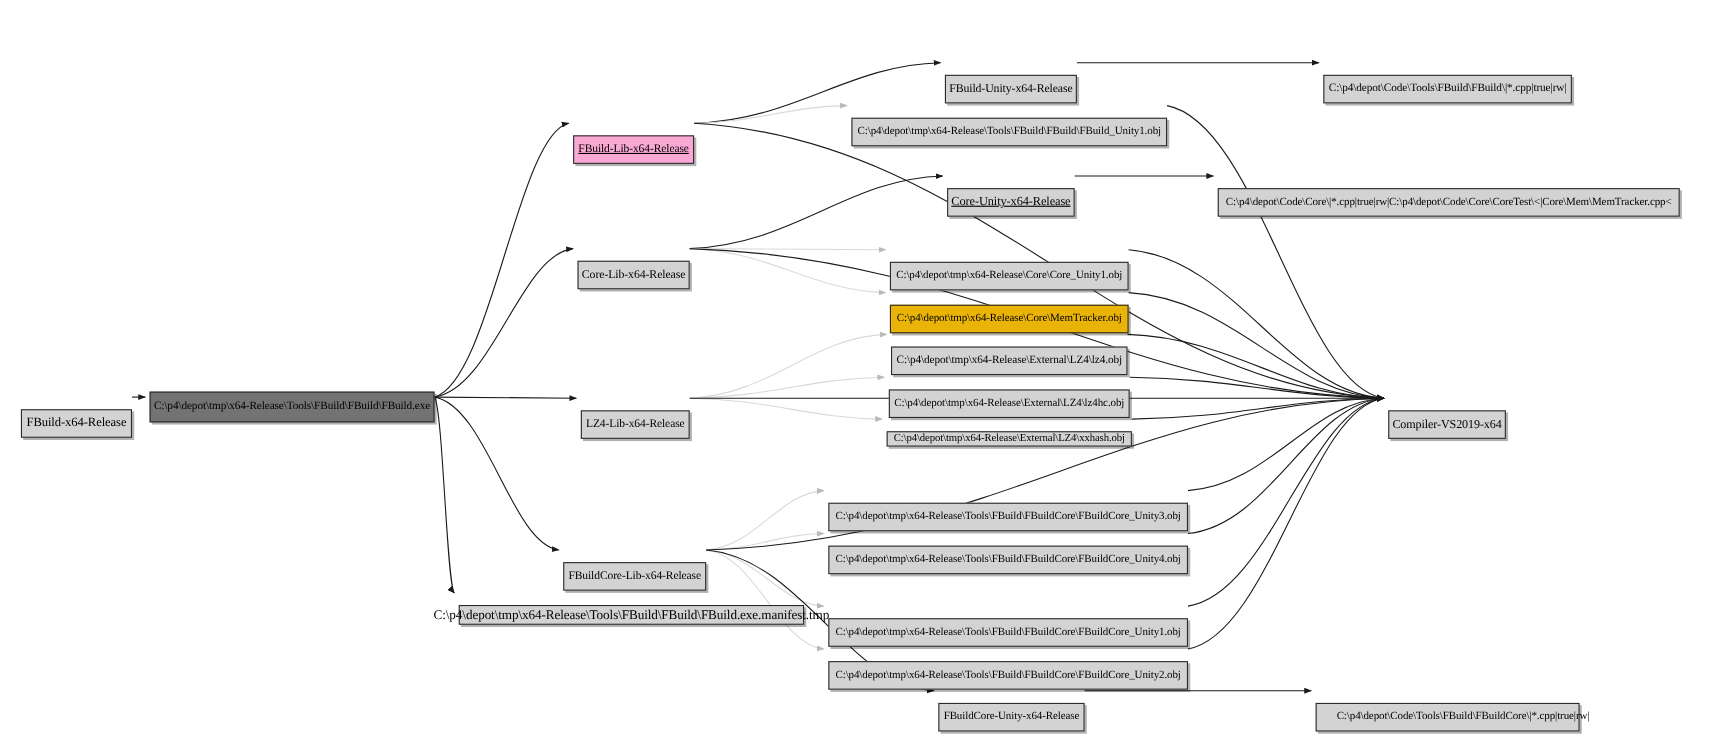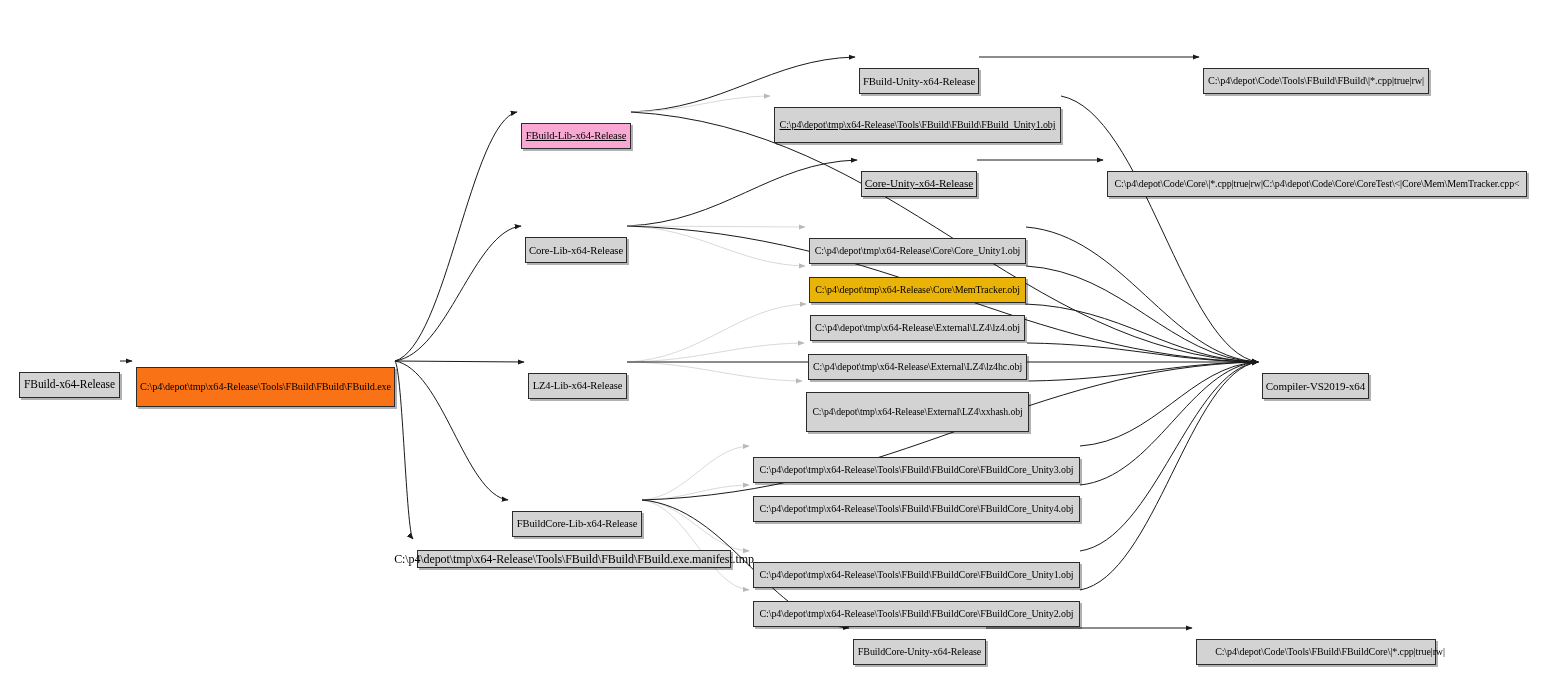--- a/index.html
+++ b/index.html
@@ -69,21 +69,21 @@
       <path d="M1080,446 C1154.76,440.96 1190.36,365.36 1258,362" fill="none" stroke="#1a1a1a" stroke-width="1" marker-end="url(#ah-dark)"></path>
       <path d="M1080,485 C1154.76,477.62 1190.36,366.92 1258,362" fill="none" stroke="#1a1a1a" stroke-width="1" marker-end="url(#ah-dark)"></path>
       <path d="M1080,551 C1154.76,539.66 1190.36,369.56 1258,362" fill="none" stroke="#1a1a1a" stroke-width="1" marker-end="url(#ah-dark)"></path>
       <path d="M1080,590 C1154.76,576.32 1190.36,371.12 1258,362" fill="none" stroke="#1a1a1a" stroke-width="1" marker-end="url(#ah-dark)"></path>
       <path d="M986,628 L1192,628" fill="none" stroke="#1a1a1a" stroke-width="1" marker-end="url(#ah-dark)"></path>
     </svg>
   <div id="nodes-layer">
       <div class="node" style="left: 19px; top: 348px; width: 101px; height: 26px; background: rgb(211, 211, 211); border-color: rgb(43, 43, 43);">
         <span>FBuild-x64-Release</span>
       </div>
-      <div class="node" style="left: 136px; top: 343px; width: 259px; height: 40px; background: #f97316; border-color: rgb(43, 43, 43); font-size: 10.25px;">
+      <div class="node" style="left: 136px; top: 332px; width: 259px; height: 28px; background: #737373; border-color: rgb(43, 43, 43); font-size: 10.25px;">
         <span>C:\p4\depot\tmp\x64-Release\Tools\FBuild\FBuild\FBuild.exe</span>
       </div>
       <div class="node" style="left: 521px; top: 99px; width: 110px; height: 26px; background: #f9a8d4; border-color: rgb(43, 43, 43); font-size: 10.5px; text-decoration: underline;">
         <span>FBuild-Lib-x64-Release</span>
       </div>
       <div class="node" style="left: 525px; top: 213px; width: 102px; height: 26px; background: rgb(211, 211, 211); border-color: rgb(43, 43, 43); font-size: 10.75px;">
         <span>Core-Lib-x64-Release</span>
       </div>
       <div class="node" style="left: 528px; top: 349px; width: 99px; height: 26px; background: rgb(211, 211, 211); border-color: rgb(43, 43, 43); font-size: 10.5px;">
         <span>LZ4-Lib-x64-Release</span>
@@ -93,36 +93,36 @@
       </div>
       <div class="node" style="left: 859px; top: 44px; width: 120px; height: 26px; background: rgb(211, 211, 211); border-color: rgb(43, 43, 43); font-size: 10.75px;">
         <span>FBuild-Unity-x64-Release</span>
       </div>
       <div class="node" style="left: 861px; top: 147px; width: 116px; height: 26px; background: rgb(211, 211, 211); border-color: rgb(43, 43, 43); font-size: 11.25px; text-decoration: underline;">
         <span>Core-Unity-x64-Release</span>
       </div>
       <div class="node" style="left: 853px; top: 615px; width: 133px; height: 26px; background: rgb(211, 211, 211); border-color: rgb(43, 43, 43); font-size: 10px;">
         <span>FBuildCore-Unity-x64-Release</span>
       </div>
-      <div class="node" style="left: 774px; top: 83px; width: 287px; height: 36px; background: rgb(211, 211, 211); border-color: rgb(43, 43, 43); font-size: 10px; text-decoration: underline;">
+      <div class="node" style="left: 774px; top: 83px; width: 287px; height: 26px; background: rgb(211, 211, 211); border-color: rgb(43, 43, 43); font-size: 10px;">
         <span>C:\p4\depot\tmp\x64-Release\Tools\FBuild\FBuild\FBuild_Unity1.obj</span>
       </div>
       <div class="node" style="left: 809px; top: 214px; width: 217px; height: 26px; background: rgb(211, 211, 211); border-color: rgb(43, 43, 43); font-size: 10px;">
         <span>C:\p4\depot\tmp\x64-Release\Core\Core_Unity1.obj</span>
       </div>
       <div class="node" style="left: 809px; top: 253px; width: 217px; height: 26px; background: #eab308; border-color: rgb(43, 43, 43); font-size: 10px;">
         <span>C:\p4\depot\tmp\x64-Release\Core\MemTracker.obj</span>
       </div>
       <div class="node" style="left: 810px; top: 291px; width: 215px; height: 26px; background: rgb(211, 211, 211); border-color: rgb(43, 43, 43); font-size: 10.25px;">
         <span>C:\p4\depot\tmp\x64-Release\External\LZ4\lz4.obj</span>
       </div>
       <div class="node" style="left: 808px; top: 330px; width: 219px; height: 26px; background: rgb(211, 211, 211); border-color: rgb(43, 43, 43); font-size: 10px;">
         <span>C:\p4\depot\tmp\x64-Release\External\LZ4\lz4hc.obj</span>
       </div>
-      <div class="node" style="left: 806px; top: 368px; width: 223px; height: 40px; background: rgb(211, 211, 211); border-color: rgb(43, 43, 43); font-size: 9.75px; align-items: center;">
+      <div class="node" style="left: 806px; top: 368px; width: 223px; height: 14px; background: rgb(211, 211, 211); border-color: rgb(43, 43, 43); font-size: 9.75px; align-items: center;">
         <span>C:\p4\depot\tmp\x64-Release\External\LZ4\xxhash.obj</span>
       </div>
       <div class="node" style="left: 753px; top: 433px; width: 327px; height: 26px; background: rgb(211, 211, 211); border-color: rgb(43, 43, 43); font-size: 10px;">
         <span>C:\p4\depot\tmp\x64-Release\Tools\FBuild\FBuildCore\FBuildCore_Unity3.obj</span>
       </div>
       <div class="node" style="left: 753px; top: 472px; width: 327px; height: 26px; background: rgb(211, 211, 211); border-color: rgb(43, 43, 43); font-size: 10px;">
         <span>C:\p4\depot\tmp\x64-Release\Tools\FBuild\FBuildCore\FBuildCore_Unity4.obj</span>
       </div>
       <div class="node" style="left: 753px; top: 538px; width: 327px; height: 26px; background: rgb(211, 211, 211); border-color: rgb(43, 43, 43); font-size: 10px;">
         <span>C:\p4\depot\tmp\x64-Release\Tools\FBuild\FBuildCore\FBuildCore_Unity1.obj</span>

